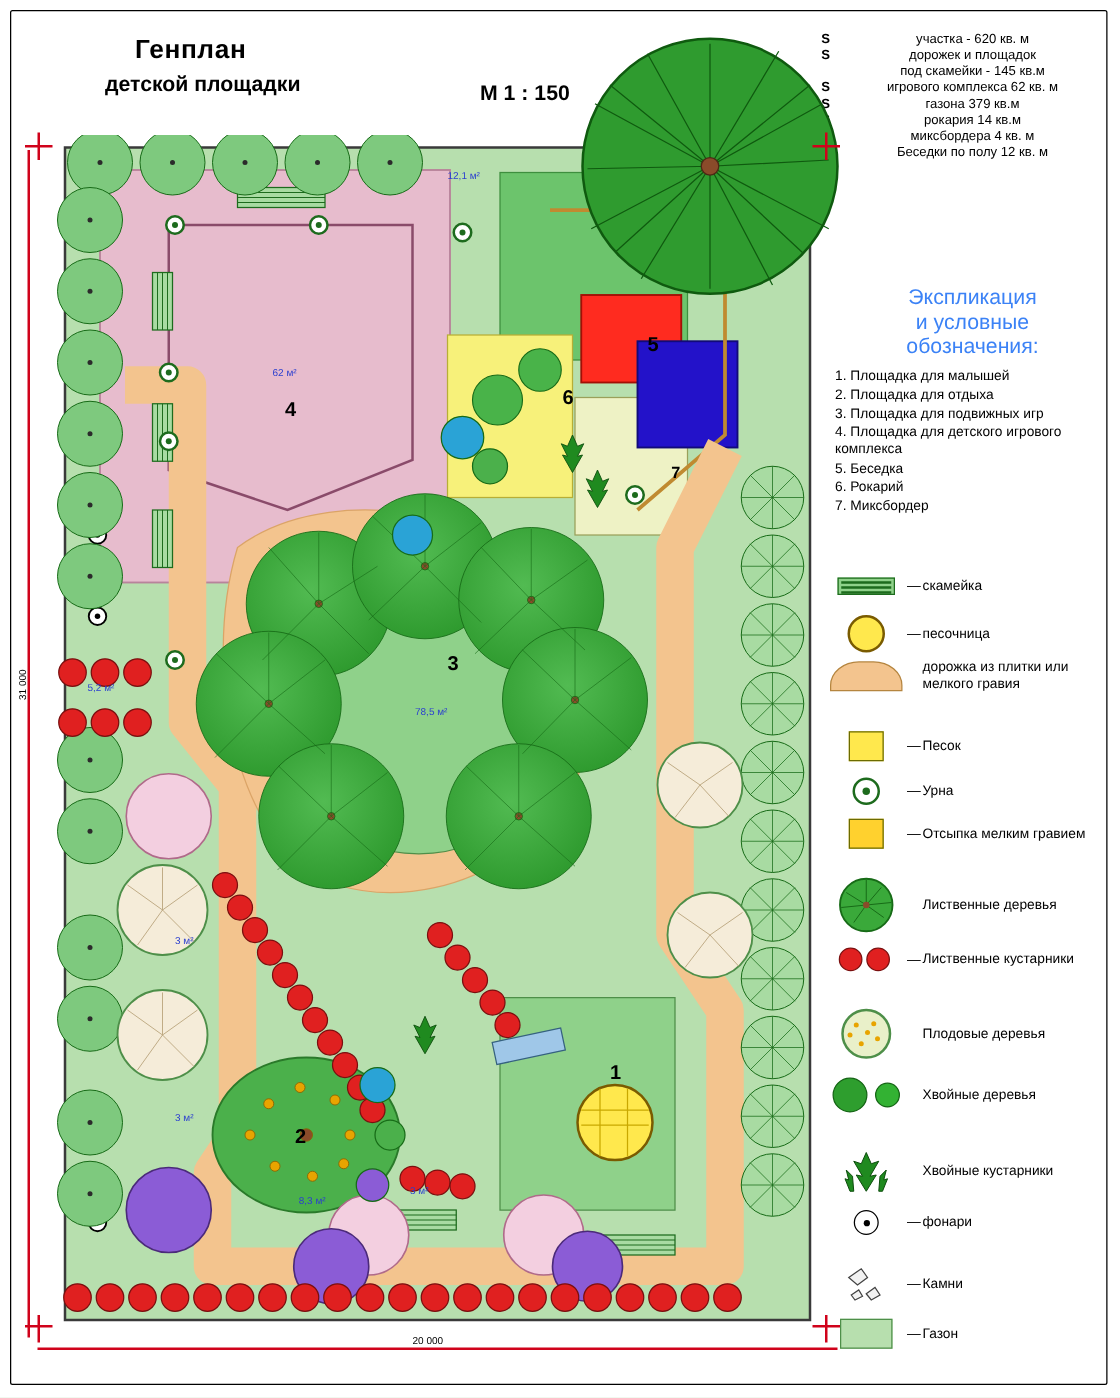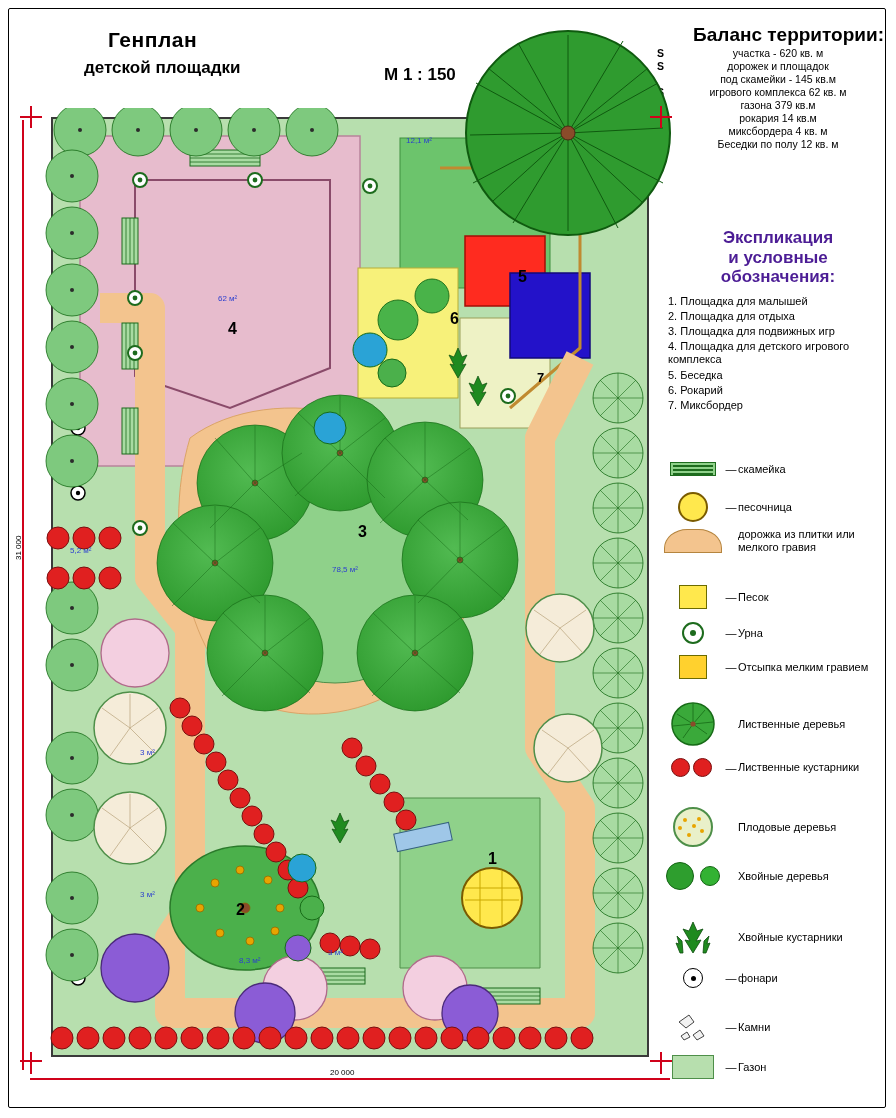--- a/index.html
+++ b/index.html
@@ -17,21 +17,21 @@
   .dimtxt{position:absolute;color:#000;font-size:8px;}
   .areatxt{position:absolute;color:#2b3fcf;font-size:8px;}
   .numlab{position:absolute;font-weight:bold;font-size:16px;color:#000;}
   
   #balance{position:absolute;left:648px;top:24px;width:240px;}
   #balance .hdr{font-size:19px;font-weight:bold;color:#000;text-align:right;padding-right:4px;}
   #balance .row{display:flex;align-items:flex-start;font-size:10.5px;margin-top:1px;}
   #balance .s{width:16px;text-align:right;padding-right:4px;font-weight:bold;}
   #balance .v{flex:1;text-align:center;line-height:1.15;}
   #expl{position:absolute;left:668px;top:228px;width:220px;}
-  #expl .hdr{font-size:17px;font-weight:bold;text-align:center;line-height:1.15;color:#4c1d95;}
+  #expl .hdr{font-size:17px;font-weight:normal;text-align:center;line-height:1.15;color:#3b82f6;}
   #expl ol{margin:8px 0 0 0;padding:0;list-style:none;}
   #expl li{font-size:11px;line-height:1.2;margin-bottom:2px;color:#000;}
   .leg{position:absolute;left:662px;width:232px;display:flex;align-items:center;font-size:11px;color:#000;}
   .leg .sym{width:62px;display:flex;align-items:center;justify-content:center;}
   .leg .dash{width:14px;text-align:center;}
   .leg .txt{flex:1;line-height:1.15;}
   .bench{width:46px;height:14px;background:#8fd18a;border:1px solid #1d6b1d;box-sizing:border-box;}
   .bench i{display:block;height:2px;background:#1d6b1d;margin:2px 2px 0 2px;}
   .sandcircle{width:26px;height:26px;border-radius:50%;background:#ffe84d;border:2px solid #7a5b00;}
   .pathsym{width:56px;height:22px;border-radius:40% 40% 0 0/80% 80% 0 0;background:#f3c48e;border:1px solid #b5853f;}
@@ -51,21 +51,20 @@
 <body>
 
 <div id="page">
   <div class="frame"></div>
 
   <div class="ttl" id="title1">Генплан</div>
   <div class="ttl" id="title2">детской площадки</div>
   <div class="ttl" id="scale">M 1 : 150</div>
 
   <div id="balance">
-    <div class="hdr">Баланс территории:</div>
     <div class="row">
         <span class="s">S</span>
         <span class="v">участка - 620 кв. м</span>
       </div>
     <div class="row">
         <span class="s">S</span>
         <span class="v">дорожек и площадок</span>
       </div>
     <div class="row">
         <span class="s"></span>
@@ -585,21 +584,21 @@
         <circle cx="110" cy="110" r="102" fill="#2f9b2f" stroke="#0f5a0f" stroke-width="2"></circle>
         <g stroke="#0f5a0f" stroke-width="1" fill="none">
           <path d="M110 110 L30 45 M110 110 L110 12 M110 110 L190 45 M110 110 L205 105 M110 110 L185 180
                    M110 110 L110 208 M110 110 L35 178 M110 110 L12 112 M110 110 L60 20 M110 110 L165 18
                    M110 110 L200 60 M110 110 L205 160 M110 110 L160 205 M110 110 L55 200 M110 110 L15 160 M110 110 L18 60"></path>
         </g>
         <circle cx="110" cy="110" r="7" fill="#8a4b2a" stroke="#4d2815" stroke-width="1"></circle>
       </svg>
     </div>
 
-    <span class="areatxt" style="left:318px;top:28px;margin-left:48px;">12,1 м²</span>
+    <span class="areatxt" style="left:318px;top:28px;">12,1 м²</span>
     <span class="areatxt" style="left:178px;top:186px;">62 м²</span>
     <span class="areatxt" style="left:30px;top:438px;">5,2 м²</span>
     <span class="areatxt" style="left:292px;top:457px;">78,5 м²</span>
     <span class="areatxt" style="left:100px;top:640px;">3 м²</span>
     <span class="areatxt" style="left:100px;top:782px;">3 м²</span>
     <span class="areatxt" style="left:160px;top:848px;padding-left:39px;">8,3 м²</span>
     <span class="areatxt" style="left:288px;top:840px;">3 м²</span>
 
     <span class="numlab" style="left:448px;top:742px;">1</span>
     <span class="numlab" style="left:196px;top:793px;">2</span>

